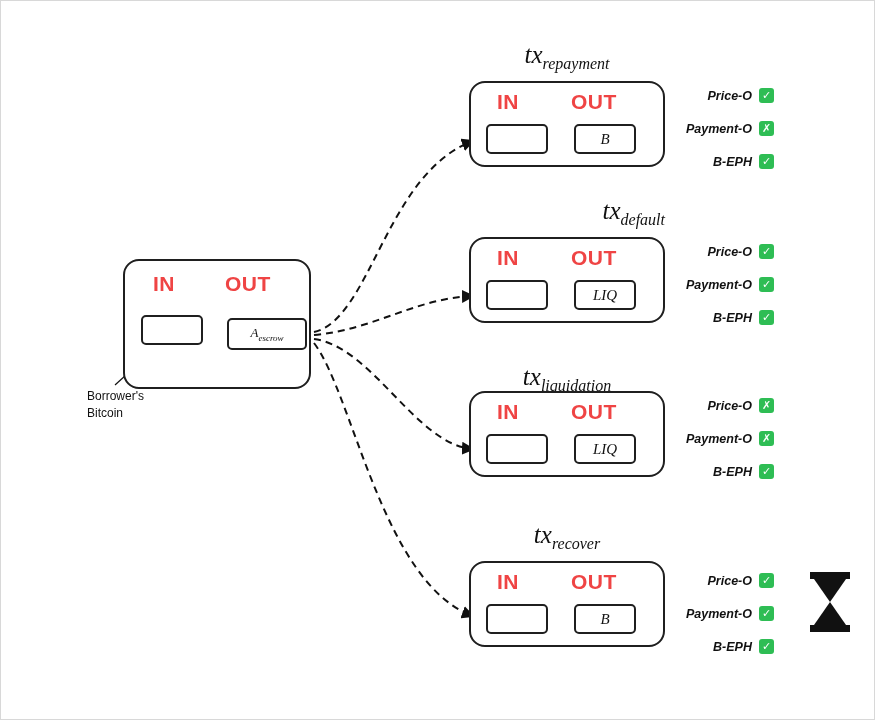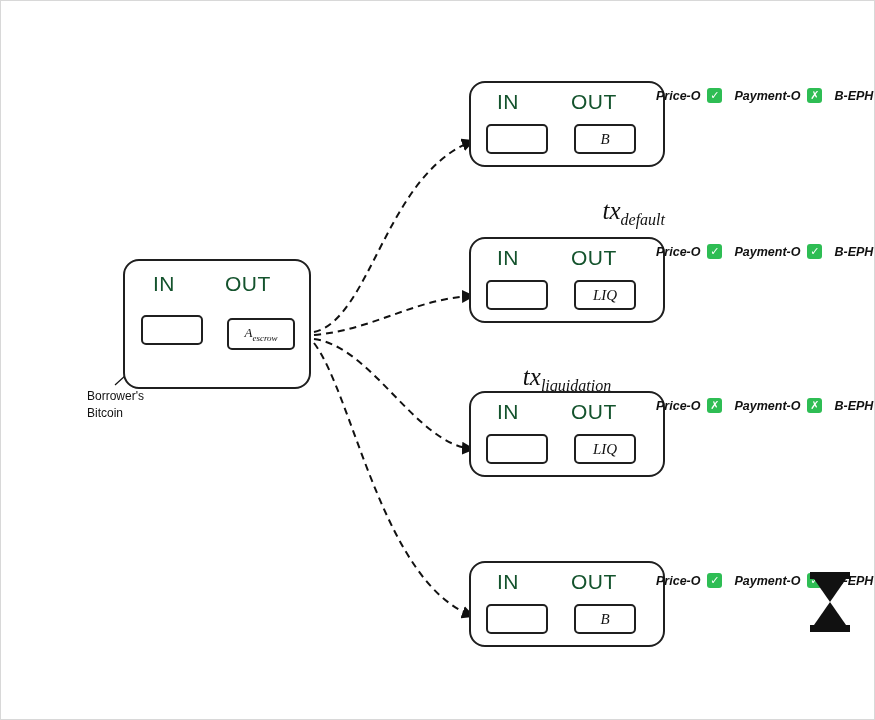--- a/index.html
+++ b/index.html
@@ -30,21 +30,21 @@
 
   
   .txbox {
     position: absolute;
     width: 196px;
     height: 86px;
     background: #fff;
     border: 2.5px solid #1f1f1f;
     border-radius: 16px;
   }
-  .lbl { position: absolute; top: 7px; font-size: 21px; color: #14532d; letter-spacing: 0.5px; }
+  .lbl { position: absolute; top: 7px; font-size: 21px; color: #ef4444; letter-spacing: 0.5px; font-weight: bold; }
   .lbl-in  { left: 26px; }
   .lbl-out { left: 100px; }
   .slot {
     position: absolute;
     bottom: 11px;
     width: 62px; height: 30px;
     background: #fff;
     border: 2px solid #1f1f1f;
     border-radius: 5px;
     display: flex; align-items: center; justify-content: center;
@@ -56,26 +56,26 @@
     font-style: italic;
     font-size: 15px;
     color: #111;
   }
 
   
   .escrow-box { width: 188px; height: 130px; }
   .escrow-box .lbl-in  { left: 28px;  top: 11px; }
   .escrow-box .lbl-out { left: 100px; top: 11px; }
   .escrow-box .slot-in  { left: 16px;  top: 54px; bottom: auto; }
-  .escrow-box .slot-out { left: 102px; top: 57px; bottom: auto; width: 68px; height: 32px; }
+  .escrow-box .slot-out { left: 102px; top: 57px; bottom: auto; width: 80px; height: 32px; }
   .escrow-out-val { font-size: 13px; }
   .escrow-out-val sub { font-size: 9px; }
 
   
-  .conds { position: absolute; width: 118px; display: flex; flex-direction: row; gap: 12px; }
+  .conds { position: absolute; width: 118px; display: flex; flex-direction: column; gap: 18px; }
   .cond-row { display: flex; align-items: center; justify-content: flex-end; gap: 7px; height: 15px; }
   .cond-label { font-style: italic; font-size: 12.5px; font-weight: 600; color: #111; white-space: nowrap; }
   .cond-icon {
     width: 15px; height: 15px; flex: 0 0 auto;
     border-radius: 3px;
     background: var(--status-green, #2ebd54);
     color: #fff;
     display: flex; align-items: center; justify-content: center;
     font-family: "DejaVu Sans", sans-serif;
     font-size: 11px; font-weight: bold; line-height: 1;
@@ -118,20 +118,23 @@
     <div class="slot slot-in"></div>
     <div class="slot slot-out">
       <span class="slot-val escrow-out-val">
         <span>A</span><sub>escrow</sub>
       </span>
     </div>
   </div>
   <div class="annotation" style="left:86px; top:387px;">Borrower's
 Bitcoin</div>
 
+  <div class="tx-title" style="left:468px; top:40px; width:196px;">
+    <span>tx</span><sub>repayment</sub>
+  </div>
   <div class="txbox" style="left:468px; top:80px;">
     <span class="lbl lbl-in">IN</span>
     <span class="lbl lbl-out">OUT</span>
     <div class="slot slot-in"></div>
     <div class="slot slot-out">
       <span class="slot-val">B</span>
     </div>
   </div>
   <div class="conds" style="left:655px; top:87px;">
     <div class="cond-row">
@@ -193,20 +196,23 @@
     <div class="cond-row">
       <span class="cond-label">Payment-O</span>
       <span class="cond-icon" data-icon="cross-icon"></span>
     </div>
     <div class="cond-row">
       <span class="cond-label">B-EPH</span>
       <span class="cond-icon" data-icon="check-icon"></span>
     </div>
   </div>
 
+  <div class="tx-title" style="left:468px; top:520px; width:196px;">
+    <span>tx</span><sub>recover</sub>
+  </div>
   <div class="txbox" style="left:468px; top:560px;">
     <span class="lbl lbl-in">IN</span>
     <span class="lbl lbl-out">OUT</span>
     <div class="slot slot-in"></div>
     <div class="slot slot-out">
       <span class="slot-val">B</span>
     </div>
   </div>
   <div class="conds" style="left:655px; top:572px;">
     <div class="cond-row">

